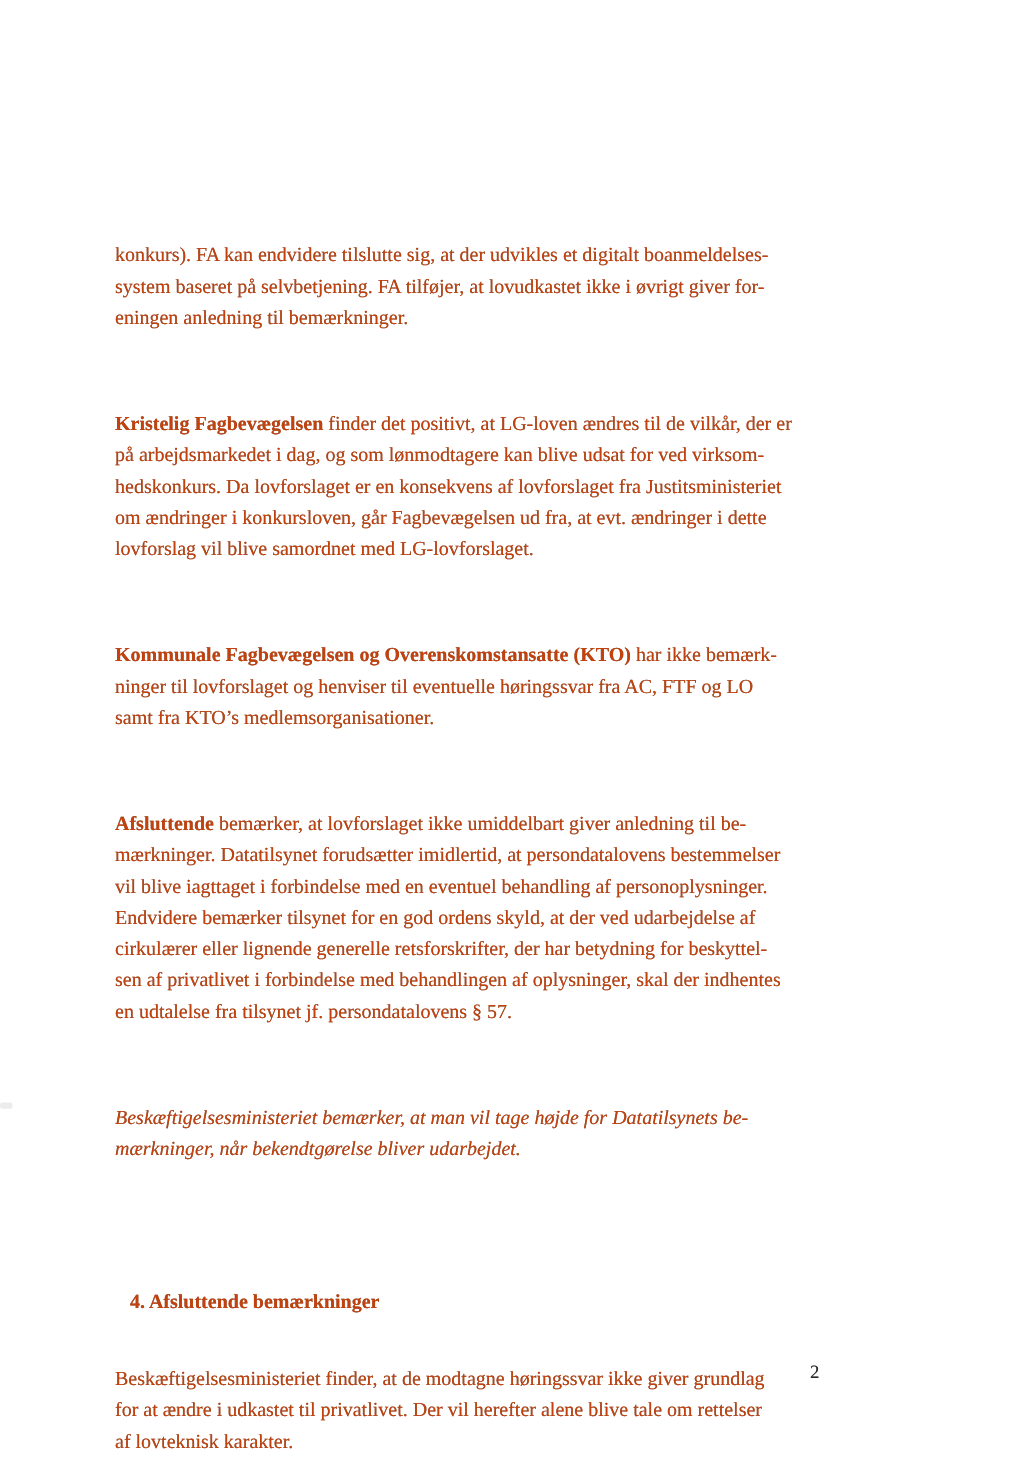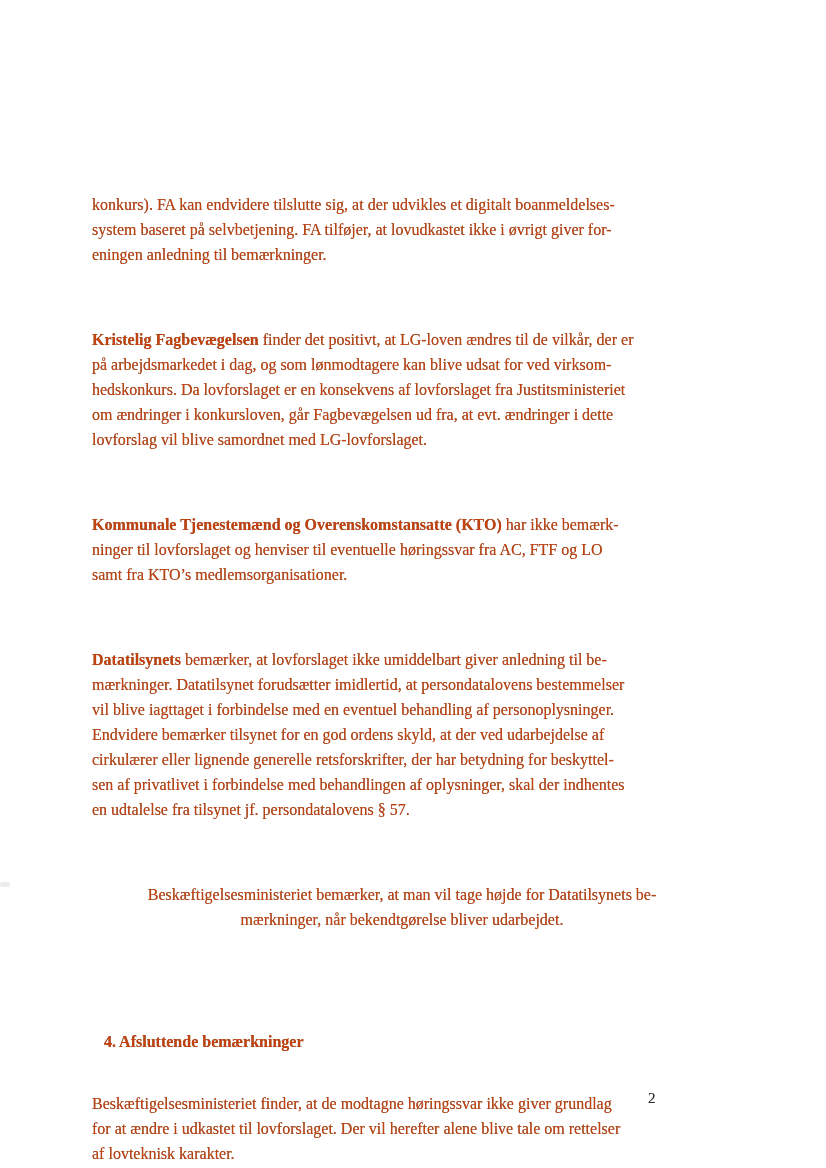--- a/index.html
+++ b/index.html
@@ -30,21 +30,21 @@
     white-space: pre-line;
     text-shadow: 0 0 0.4px rgba(20,20,20,0.55);
   }
   .para {
     margin: 0 0 10px 0;
   }
   .lead-bold {
     font-weight: bold;
   }
   .italic-para {
-    text-align: center;
+    font-style: italic;
   }
   .section-heading {
     margin: 12px;
     font-weight: bold;
   }
   .section-body {
     margin: 0;
   }
   .page-number {
     position: absolute;
@@ -74,39 +74,39 @@
     <p class="para">konkurs). FA kan endvidere tilslutte sig, at der udvikles et digitalt boanmeldelses-
 system baseret på selvbetjening. FA tilføjer, at lovudkastet ikke i øvrigt giver for-
 eningen anledning til bemærkninger.</p>
 
     <p class="para"><span class="lead-bold">Kristelig Fagbevægelsen</span><span> finder det positivt, at LG-loven ændres til de vilkår, der er
 på arbejdsmarkedet i dag, og som lønmodtagere kan blive udsat for ved virksom-
 hedskonkurs. Da lovforslaget er en konsekvens af lovforslaget fra Justitsministeriet
 om ændringer i konkursloven, går Fagbevægelsen ud fra, at evt. ændringer i dette
 lovforslag vil blive samordnet med LG-lovforslaget.</span></p>
 
-    <p class="para"><span class="lead-bold">Kommunale Tjenestemænd og Overenskomstansatte (KTO)</span><span> har ikke bemærk-
+    <p class="para"><span class="lead-bold">Kommunale Fagbevægelsen og Overenskomstansatte (KTO)</span><span> har ikke bemærk-
 ninger til lovforslaget og henviser til eventuelle høringssvar fra AC, FTF og LO
 samt fra KTO’s medlemsorganisationer.</span></p>
 
-    <p class="para"><span class="lead-bold">Datatilsynets</span><span> bemærker, at lovforslaget ikke umiddelbart giver anledning til be-
+    <p class="para"><span class="lead-bold">Afsluttende</span><span> bemærker, at lovforslaget ikke umiddelbart giver anledning til be-
 mærkninger. Datatilsynet forudsætter imidlertid, at persondatalovens bestemmelser
 vil blive iagttaget i forbindelse med en eventuel behandling af personoplysninger.
 Endvidere bemærker tilsynet for en god ordens skyld, at der ved udarbejdelse af
 cirkulærer eller lignende generelle retsforskrifter, der har betydning for beskyttel-
 sen af privatlivet i forbindelse med behandlingen af oplysninger, skal der indhentes
 en udtalelse fra tilsynet jf. persondatalovens § 57.</span></p>
 
     <p class="para italic-para">Beskæftigelsesministeriet bemærker, at man vil tage højde for Datatilsynets be-
 mærkninger, når bekendtgørelse bliver udarbejdet.</p>
 
     <div class="section">
       <p class="section-heading">4. Afsluttende bemærkninger</p>
       <p class="section-body">Beskæftigelsesministeriet finder, at de modtagne høringssvar ikke giver grundlag
-for at ændre i udkastet til lovforslaget. Der vil herefter alene blive tale om rettelser
+for at ændre i udkastet til privatlivet. Der vil herefter alene blive tale om rettelser
 af lovteknisk karakter.</p>
     </div>
   </div>
 
   <div class="page-number">2</div>
 
   <div class="scan-artifact"></div>
 
 </div>
 

